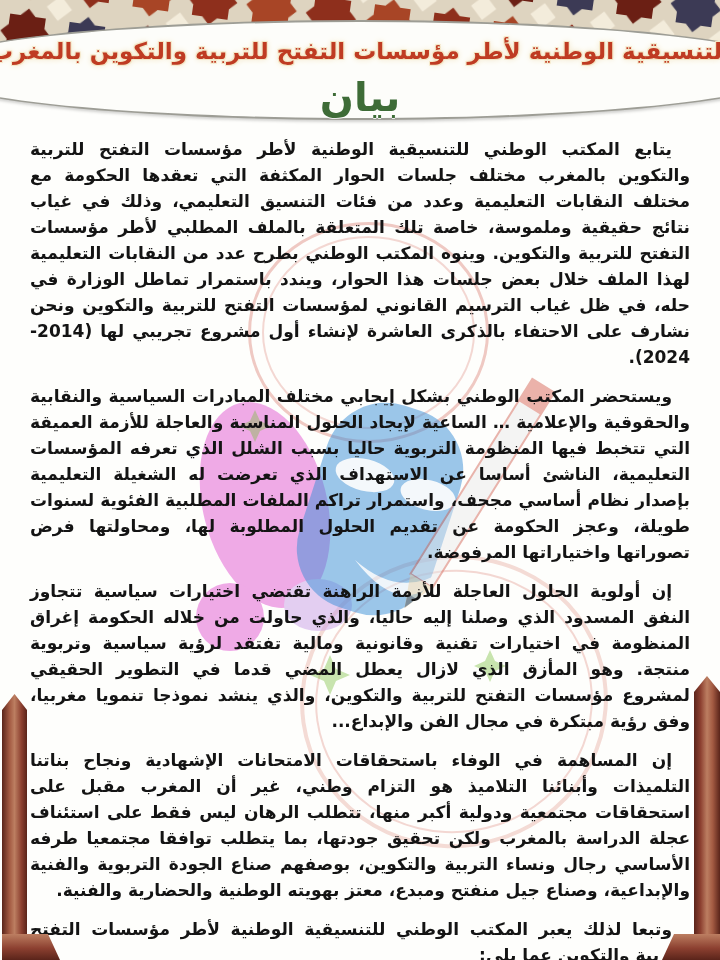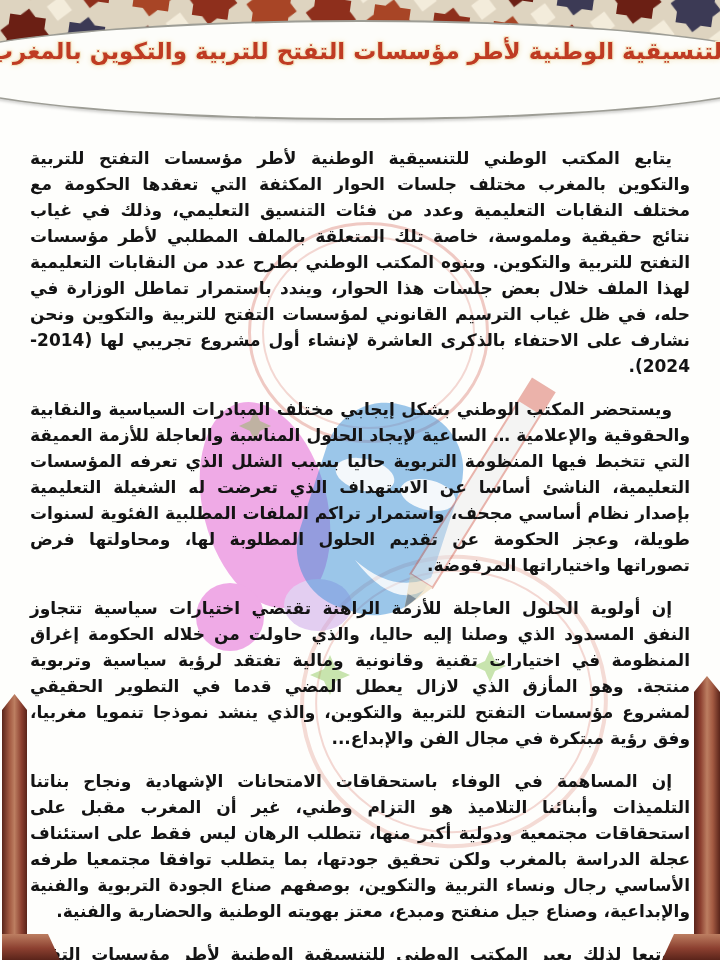--- a/index.html
+++ b/index.html
@@ -26,21 +26,21 @@
     position:absolute;top:74px;left:0;width:100%;margin:0;text-align:center;
     font-size:40px;font-weight:bold;color:#3e6c37;z-index:3;
     text-shadow:0 1px 0 rgba(255,255,255,.8);
   }
   
   .content{
     position:absolute;top:128px;right:30px;left:30px;z-index:2;
     font-size:17px;line-height:26px;font-weight:700;color:#141414;
     text-align:justify;text-justify:inter-word;
   }
-  .content p{margin:17px 0 13px;text-indent:18px;}
+  .content p{margin:8px 0 13px;text-indent:18px;}
   .content p.no-gap{margin-bottom:10px;}
   
   .logo-wm{position:absolute;left:160px;top:355px;z-index:1;}
   .stamp{
     position:absolute;border-radius:50%;z-index:1;pointer-events:none;
   }
   .stamp .inner{
     position:absolute;inset:11px;border-radius:50%;
     border:2px solid rgba(206,78,62,.22);
   }
@@ -103,20 +103,21 @@
         </g>
       </pattern>
     </defs>
     <rect width="720" height="66" fill="url(#zel)"></rect>
   </svg>
 
   <div class="banner">
     <div class="banner-title">التنسيقية الوطنية لأطر مؤسسات التفتح للتربية والتكوين بالمغرب</div>
   </div>
 
+  <h1 class="bayan">بيان</h1>
 
   <div class="stamp stamp1">
       <div class="inner"></div>
     </div>
   <div class="stamp stamp2">
       <div class="inner"></div>
     </div>
 
   <svg class="logo-wm" width="400" height="340" viewBox="0 0 400 340">
     <g opacity="0.5">

